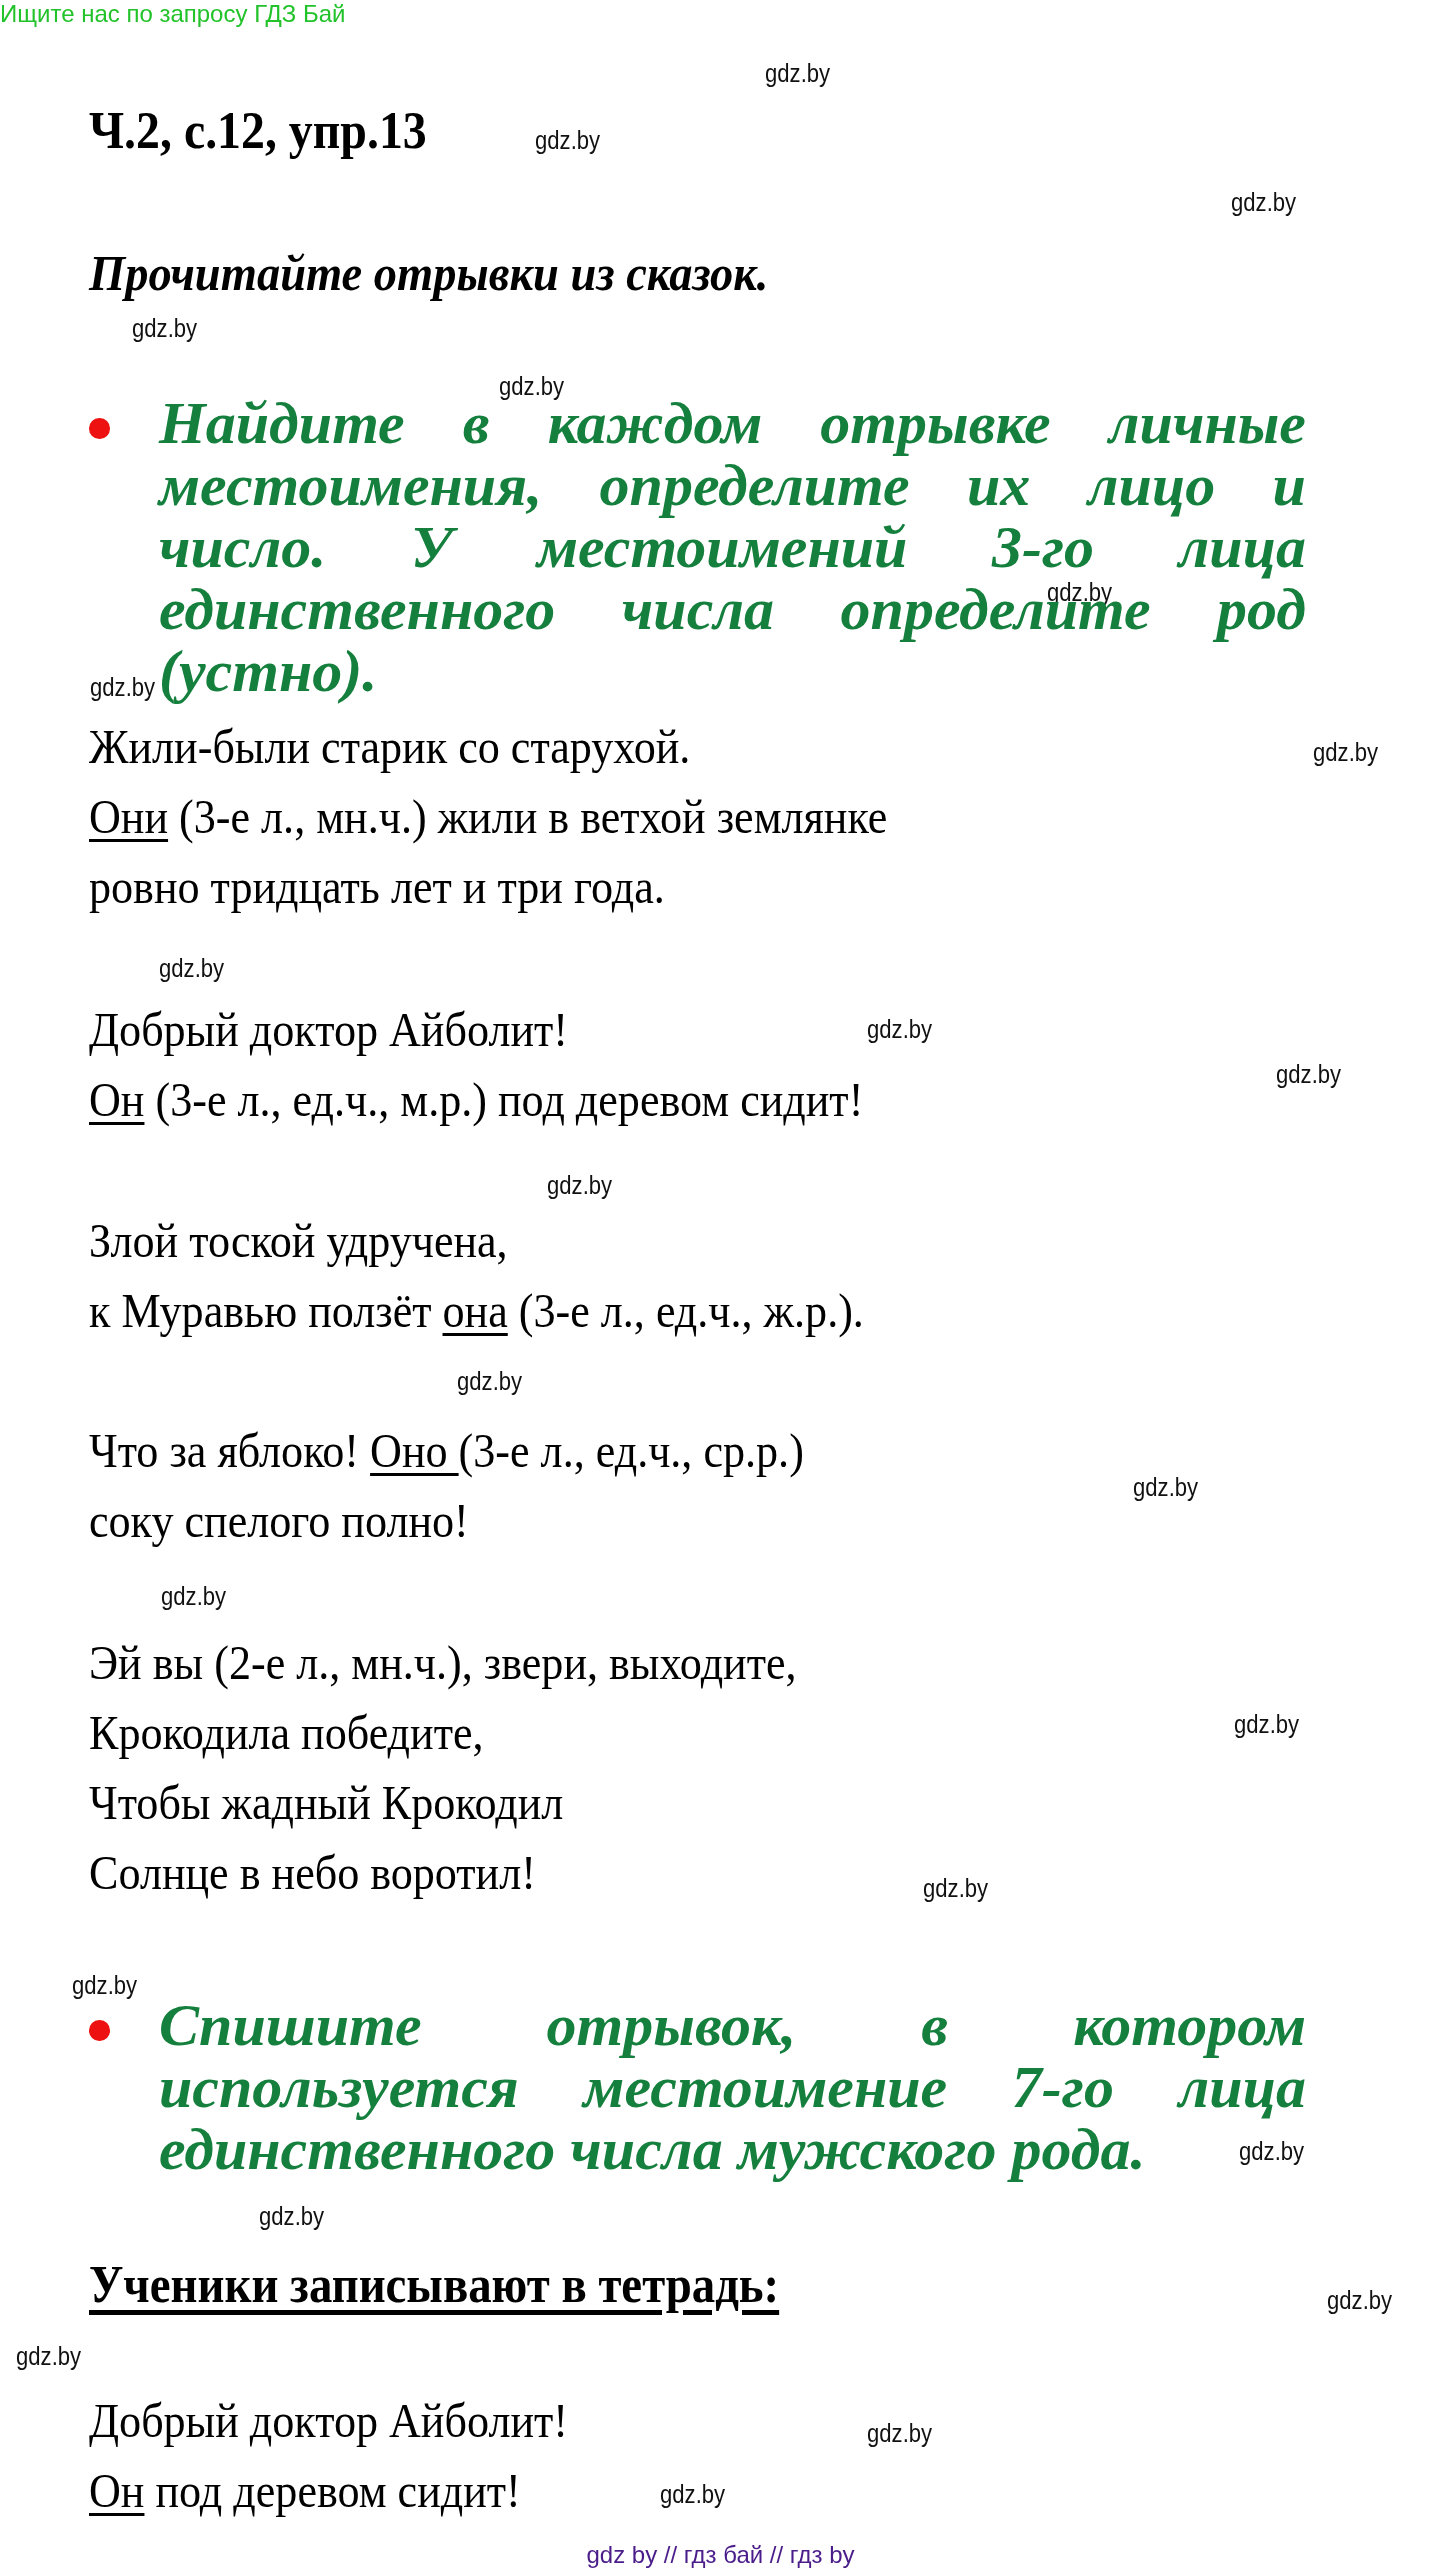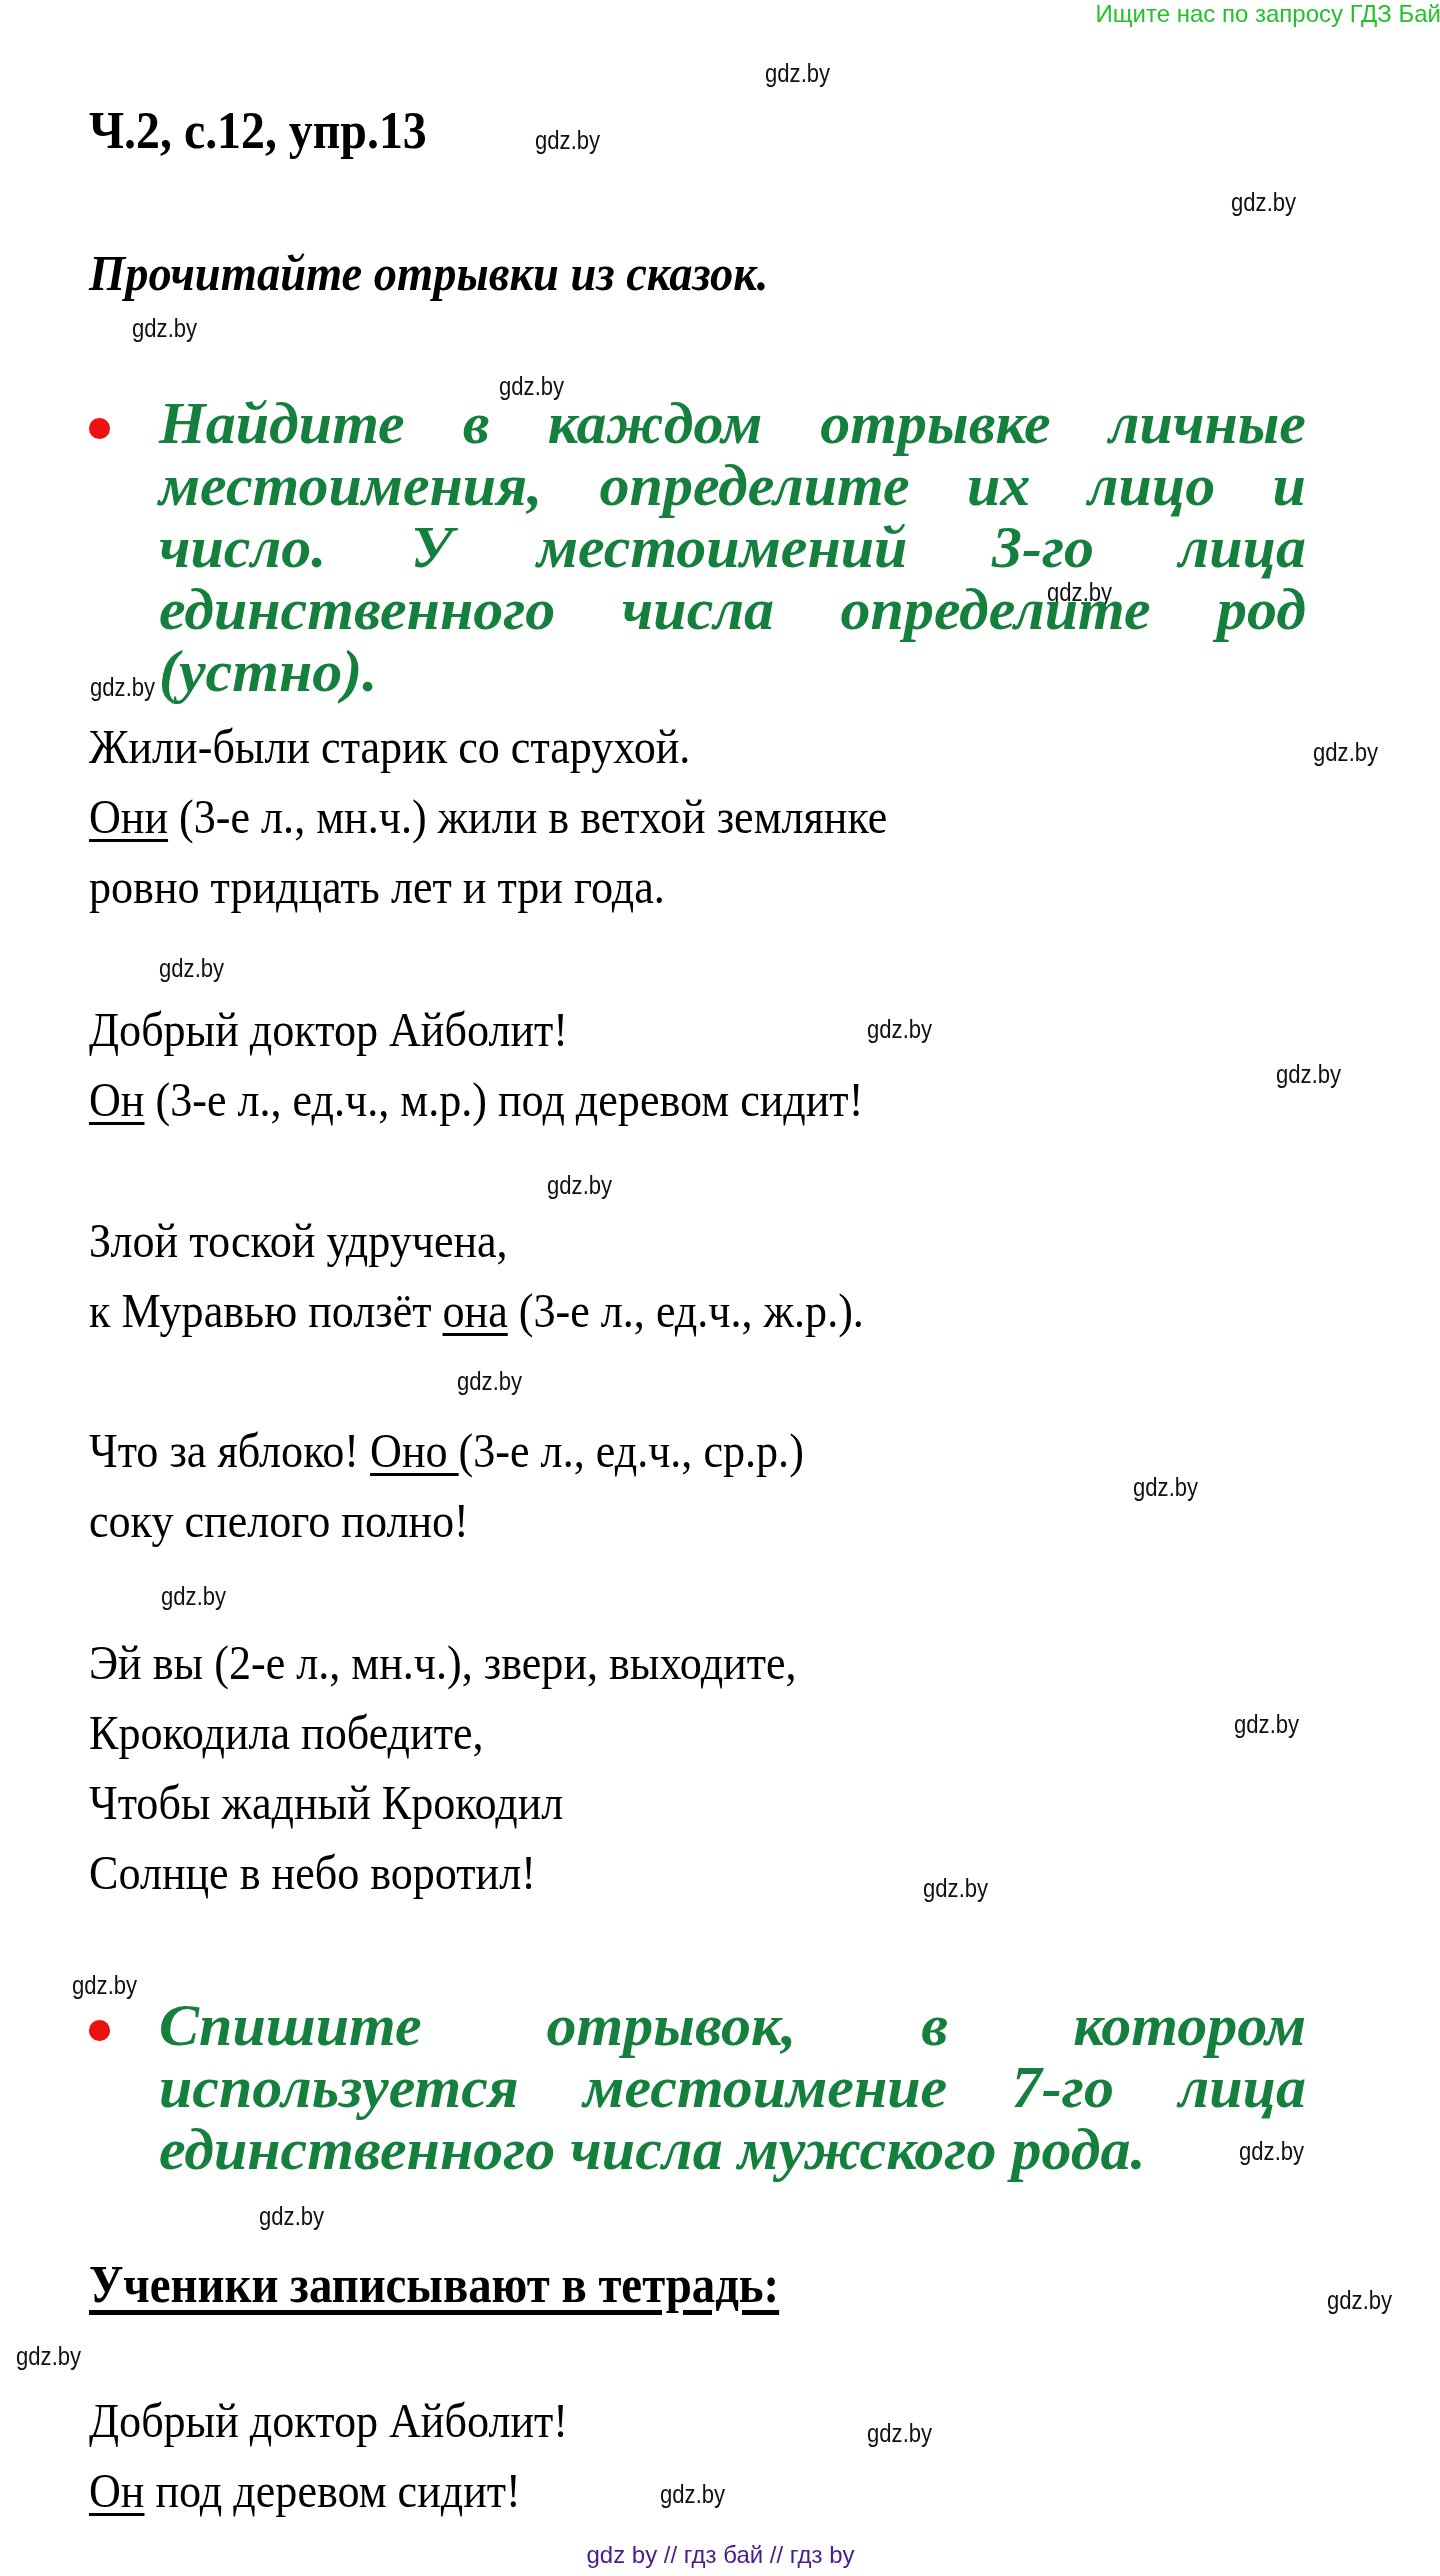--- a/index.html
+++ b/index.html
@@ -1,18 +1,18 @@
 <!DOCTYPE html>
 <html style="font-size:15px"><head>
 <meta charset="utf-8">
 <style>
   html, body { margin: 0; padding: 0; background: #ffffff; }
   body { width: 1441px; height: 2576px; position: relative; overflow: hidden; }
   .abs { position: absolute; white-space: nowrap; }
-  .top-banner { font-family: "Liberation Sans", sans-serif; font-size: 24px; color: #22c22a; left: 0; width: 1441px; text-align: right; top: 0px; }
+  .top-banner { font-family: "Liberation Sans", sans-serif; font-size: 24px; color: #22c22a; left: 0; width: 1441px; text-align: left; top: 0px; }
   .wm { font-family: "Liberation Sans", sans-serif; font-size: 26px; color: #111; transform: scaleX(0.85); transform-origin: left top; }
   .title { font-family: "Liberation Serif", serif; font-weight: bold; font-size: 52px; color: #000; left: 89px; top: 101px; transform: scaleX(0.92); transform-origin: left top; }
   .instr-h { font-family: "Liberation Serif", serif; font-weight: bold; font-style: italic; font-size: 50px; color: #000; left: 89px; top: 244px; transform: scaleX(0.93); transform-origin: left top; }
   .bullet-block { position: absolute; left: 89px; width: 1217px; }
   .bullet { position: absolute; left: 0; width: 20.5px; height: 20.5px; border-radius: 50%; background: #ee1111; }
   .bullet-text { position: absolute; left: 70px; width: 1147px; font-family: "Liberation Serif", serif; font-weight: bold; font-style: italic; font-size: 60px; line-height: 62px; color: #15803d; text-align: justify; text-align-last: left; }
   .line { font-family: "Liberation Serif", serif; font-size: 49px; color: #000; left: 89px; transform: scaleX(0.9); transform-origin: left top; }
   .u { text-decoration: underline; text-decoration-thickness: 2.8px; text-underline-offset: 5.6px; }
   .heading2 { font-family: "Liberation Serif", serif; font-weight: bold; font-size: 52px; color: #000; left: 89px; top: 2255px; text-decoration: underline; text-decoration-thickness: 4.7px; text-underline-offset: 7.5px; transform: scaleX(0.9); transform-origin: left top; }
   .footer { font-family: "Liberation Sans", sans-serif; font-size: 24px; color: #4a1d8a; left: 0; width: 1441px; text-align: center; top: 2541px; }

